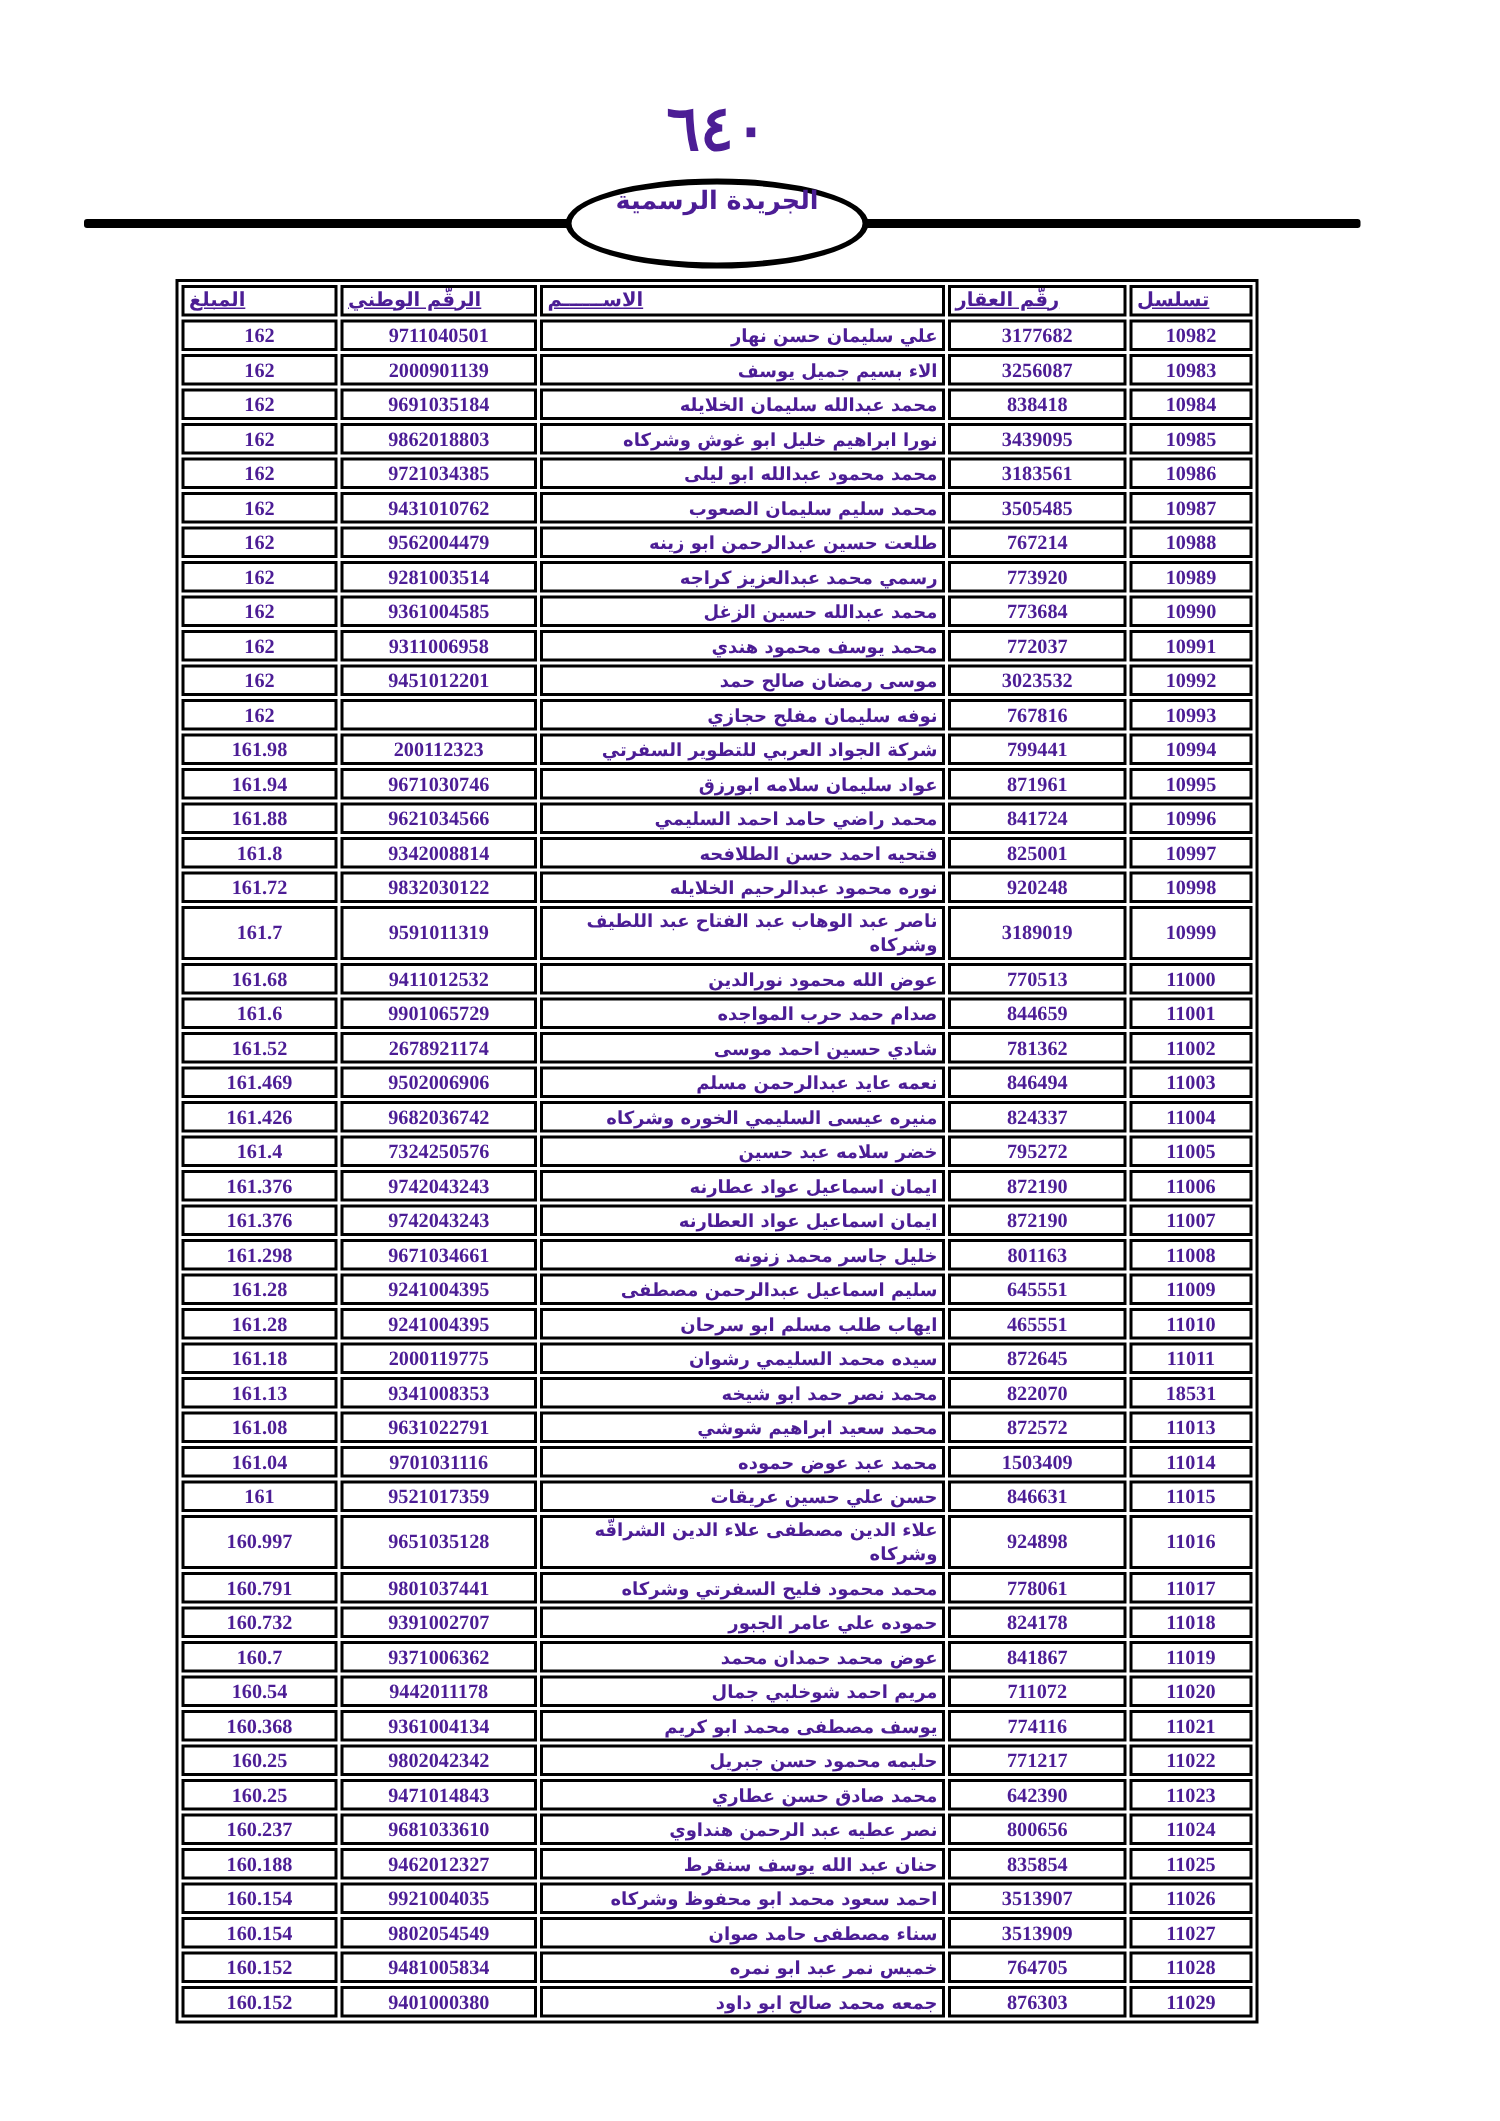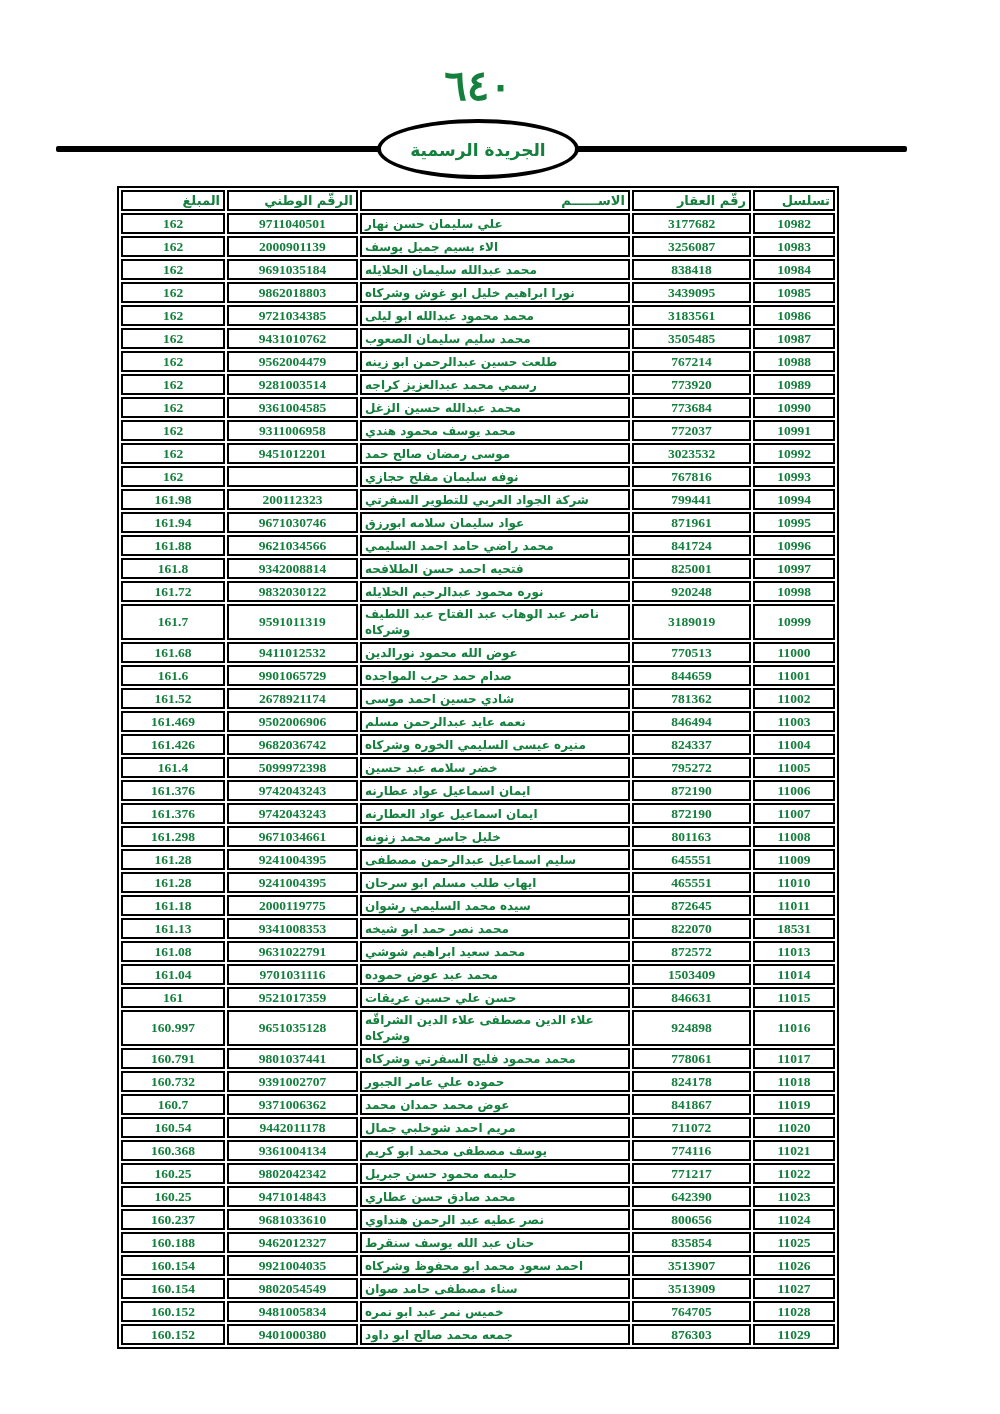--- a/index.html
+++ b/index.html
@@ -3,38 +3,38 @@
 <meta charset="utf-8">
 <style>
   html,body{margin:0;padding:0;background:#e8e8e8;}
   .page{
     position:relative;
     width:1000px;height:1414px;
     background:#ffffff;
     margin:0 auto;
     overflow:hidden;
     font-family:"DejaVu Sans",sans-serif;
-    color:#15803d;
+    color:#4c1d95;
   }
   
   .page-number{
     position:absolute;left:377px;top:62px;width:202px;
     text-align:center;
     font-family:"DejaVu Serif",serif;
     font-weight:bold;font-size:42px;line-height:48px;
     letter-spacing:2px;
   }
   .rule{
     position:absolute;left:56px;top:146px;width:851px;height:6px;
     background:#000;border-radius:2px;
   }
   .masthead-ellipse{
     position:absolute;left:377px;top:119px;width:202px;height:60px;
     background:#fff;border:4px solid #000;border-radius:50%;
-    display:flex;align-items:center;justify-content:center;
+    display:flex;justify-content:center;
     box-sizing:border-box;
   }
   .masthead-title{
     font-weight:bold;font-size:17px;direction:rtl;
     transform:translateY(1px);
   }
   
   .gazette-table-wrap{
     position:absolute;left:117px;top:186px;width:722px;
   }
@@ -52,32 +52,33 @@
     height:17px;
     padding:0 3px;
     line-height:16px;
     overflow:hidden;
     vertical-align:middle;
     box-sizing:content-box;
   }
   th.h{
     font-family:"DejaVu Sans",sans-serif;
     font-weight:bold;font-size:13px;
-    text-align:right;
+    text-align:left;
+    text-decoration:underline;
   }
   td.num{
     font-family:"Liberation Serif","DejaVu Serif",serif;
     font-weight:bold;font-size:13.5px;
     text-align:center;
     direction:ltr;
   }
   td.name{
     font-family:"DejaVu Sans",sans-serif;
     font-weight:bold;font-size:12px;
-    text-align:left;
+    text-align:right;
     white-space:pre-line;
     margin-top:17px;
   }
 </style>
 </head>
 <body>
 
 <div class="page">
 
   <div class="page-number">٦٤٠</div>
@@ -266,21 +267,21 @@
             <td class="num">11004</td>
             <td class="num">824337</td>
             <td class="name">منيره عيسى السليمي الخوره  وشركاه</td>
             <td class="num">9682036742</td>
             <td class="num">161.426</td>
           </tr>
           <tr>
             <td class="num">11005</td>
             <td class="num">795272</td>
             <td class="name">خضر سلامه عبد حسين</td>
-            <td class="num">5099972398</td>
+            <td class="num">7324250576</td>
             <td class="num">161.4</td>
           </tr>
           <tr>
             <td class="num">11006</td>
             <td class="num">872190</td>
             <td class="name">ايمان اسماعيل عواد عطارنه</td>
             <td class="num">9742043243</td>
             <td class="num">161.376</td>
           </tr>
           <tr>

